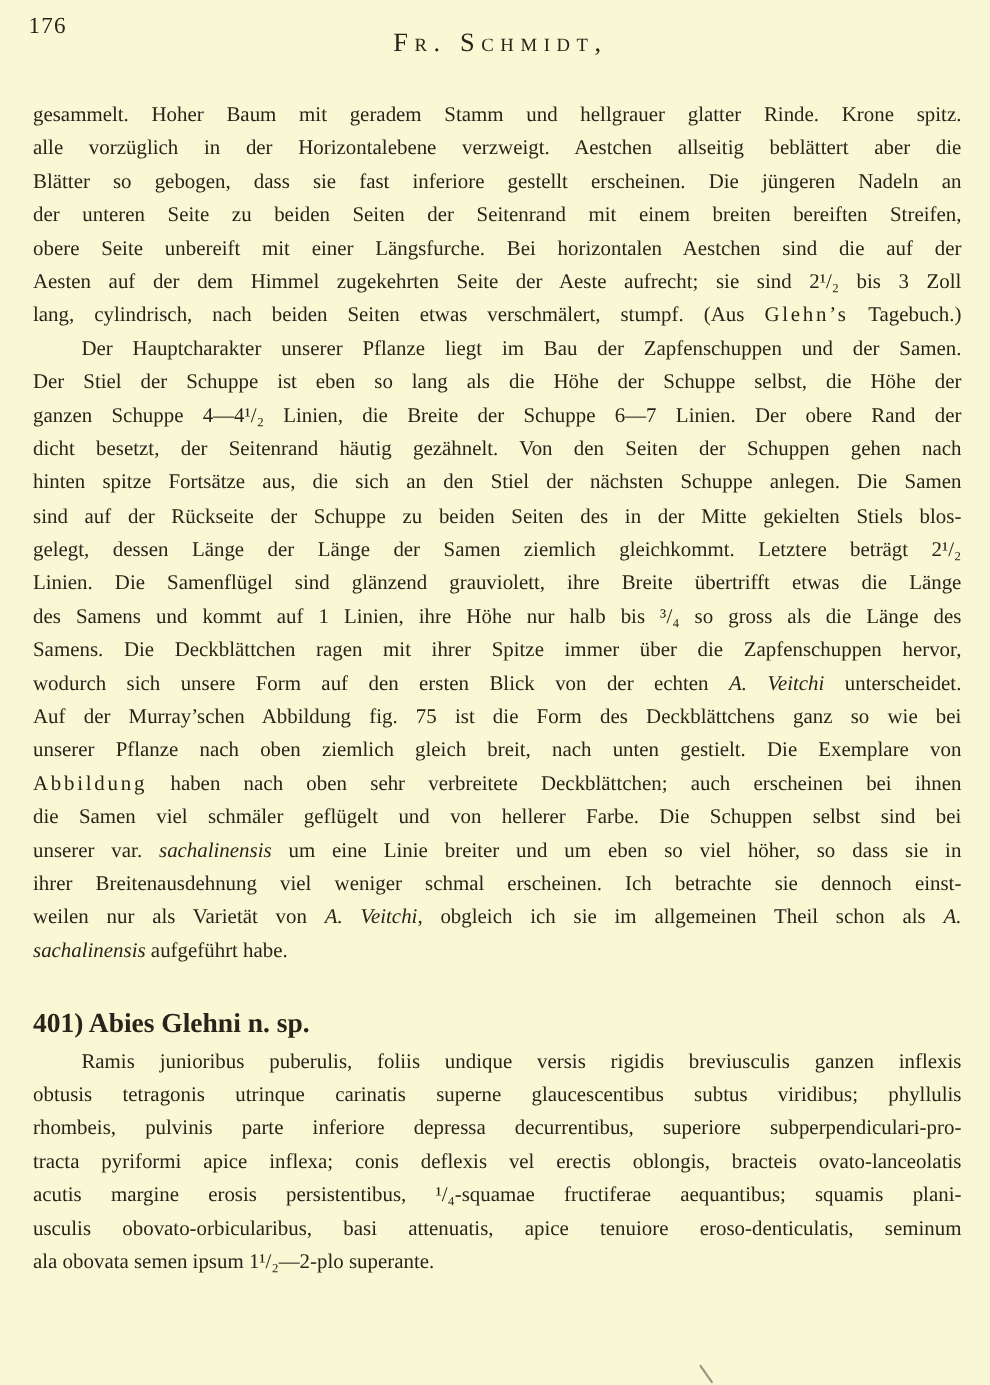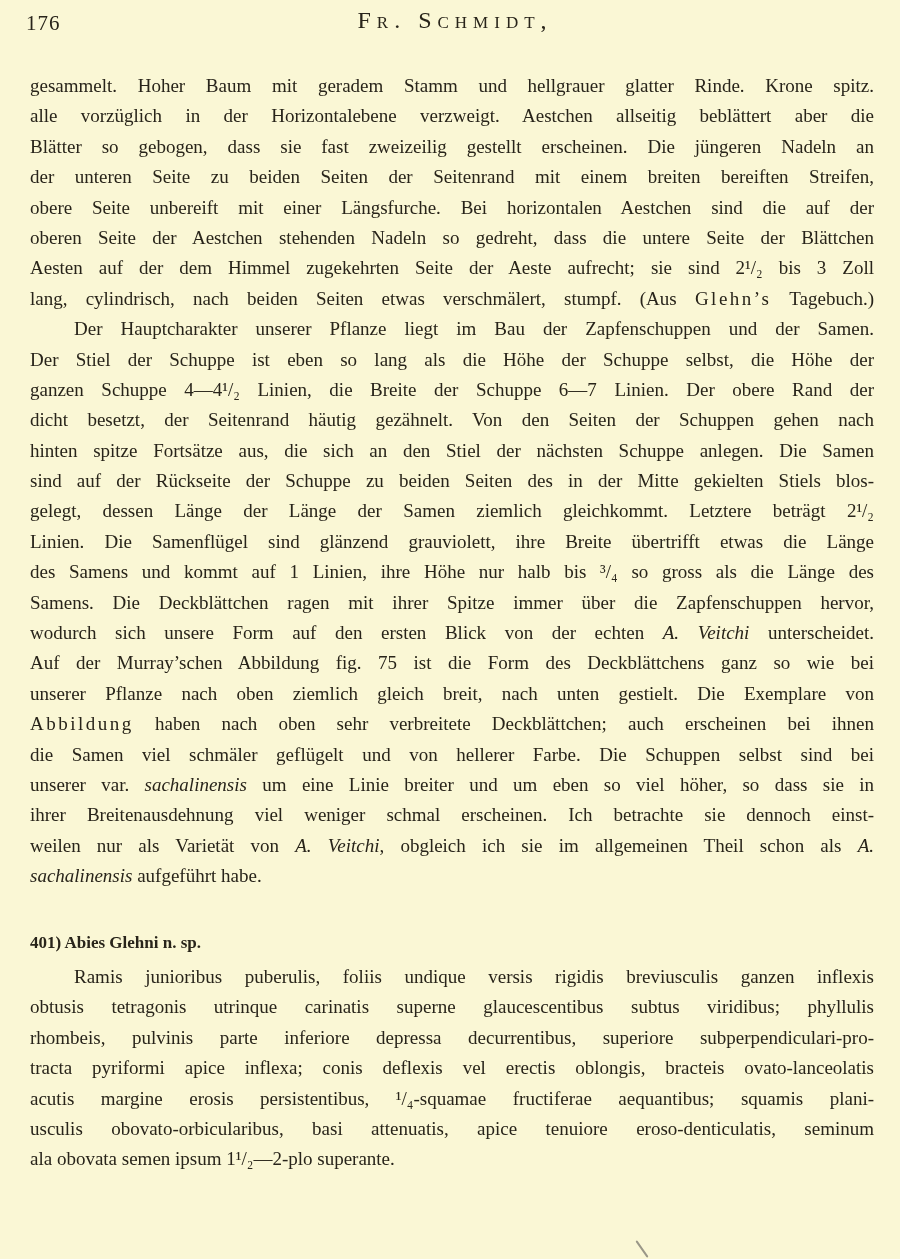--- a/index.html
+++ b/index.html
@@ -8,21 +8,21 @@
     height: 1259px;
     background: #faf7d5;
     color: #28241a;
     font-family: "Liberation Serif", "DejaVu Serif", serif;
     overflow: hidden;
     position: relative;
   }
   .page-header {
     position: relative;
     height: 42px;
-    padding-top: 7px;
+    padding-top: 26px;
   }
   .page-number {
     position: absolute;
     left: 26px;
     top: 11px;
     font-size: 21px;
     letter-spacing: 1px;
   }
   .running-header {
     text-align: center;
@@ -49,21 +49,21 @@
   .s-r { font-style: normal; }
   .s-i { font-style: italic; }
   .s-g { letter-spacing: 2.5px; }
   .s-b { font-weight: bold; }
   .para.heading {
     margin-top: 36px;
     margin-bottom: 4px;
   }
   .para.heading .line {
     font-weight: bold;
-    font-size: 17px;
+    font-size: 25px;
   }
   .scan-artifact {
     position: absolute;
     left: 641px;
     top: 1239px;
     width: 2px;
     height: 20px;
     background: #9a9788;
     transform: rotate(-35deg);
     border-radius: 1px;
@@ -74,24 +74,23 @@
 
 <div class="page-header">
   <span class="page-number">176</span>
   <div class="running-header">Fr. Schmidt,</div>
 </div>
 
 <div class="page-body">
     <div class="para body">
       <div class="line"><span class="s-r">gesammelt.  Hoher Baum mit geradem Stamm und hellgrauer glatter Rinde.  Krone spitz.</span></div>
       <div class="line"><span class="s-r">alle vorzüglich in der Horizontalebene verzweigt.  Aestchen allseitig beblättert aber die</span></div>
-      <div class="line"><span class="s-r">Blätter so gebogen, dass sie fast zweizeilig gestellt erscheinen.  Die jüngeren Nadeln an</span></div>
+      <div class="line"><span class="s-r">Blätter so gebogen, dass sie fast inferiore gestellt erscheinen.  Die jüngeren Nadeln an</span></div>
       <div class="line"><span class="s-r">der unteren Seite zu beiden Seiten der Seitenrand mit einem breiten bereiften Streifen,</span></div>
       <div class="line"><span class="s-r">obere Seite unbereift mit einer Längsfurche.  Bei horizontalen Aestchen sind die auf der</span></div>
-      <div class="line"><span class="s-r">oberen Seite der Aestchen stehenden Nadeln so gedreht, dass die untere Seite der Blättchen</span></div>
       <div class="line"><span class="s-r">Aesten auf der dem Himmel zugekehrten Seite der Aeste aufrecht; sie sind 2¹/₂ bis 3 Zoll</span></div>
       <div class="line"><span class="s-r">lang, cylindrisch, nach beiden Seiten etwas verschmälert, stumpf.  (Aus </span><span class="s-g">Glehn’s</span><span class="s-r"> Tagebuch.)</span></div>
     </div>
     <div class="para body">
       <div class="line indent"><span class="s-r">Der Hauptcharakter unserer Pflanze liegt im Bau der Zapfenschuppen und der Samen.</span></div>
       <div class="line"><span class="s-r">Der Stiel der Schuppe ist eben so lang als die Höhe der Schuppe selbst, die Höhe der</span></div>
       <div class="line"><span class="s-r">ganzen Schuppe 4—4¹/₂ Linien, die Breite der Schuppe 6—7 Linien.  Der obere Rand der</span></div>
       <div class="line"><span class="s-r">dicht besetzt, der Seitenrand häutig gezähnelt.  Von den Seiten der Schuppen gehen nach</span></div>
       <div class="line"><span class="s-r">hinten spitze Fortsätze aus, die sich an den Stiel der nächsten Schuppe anlegen.  Die Samen</span></div>
       <div class="line"><span class="s-r">sind auf der Rückseite der Schuppe zu beiden Seiten des in der Mitte gekielten Stiels blos-</span></div>

